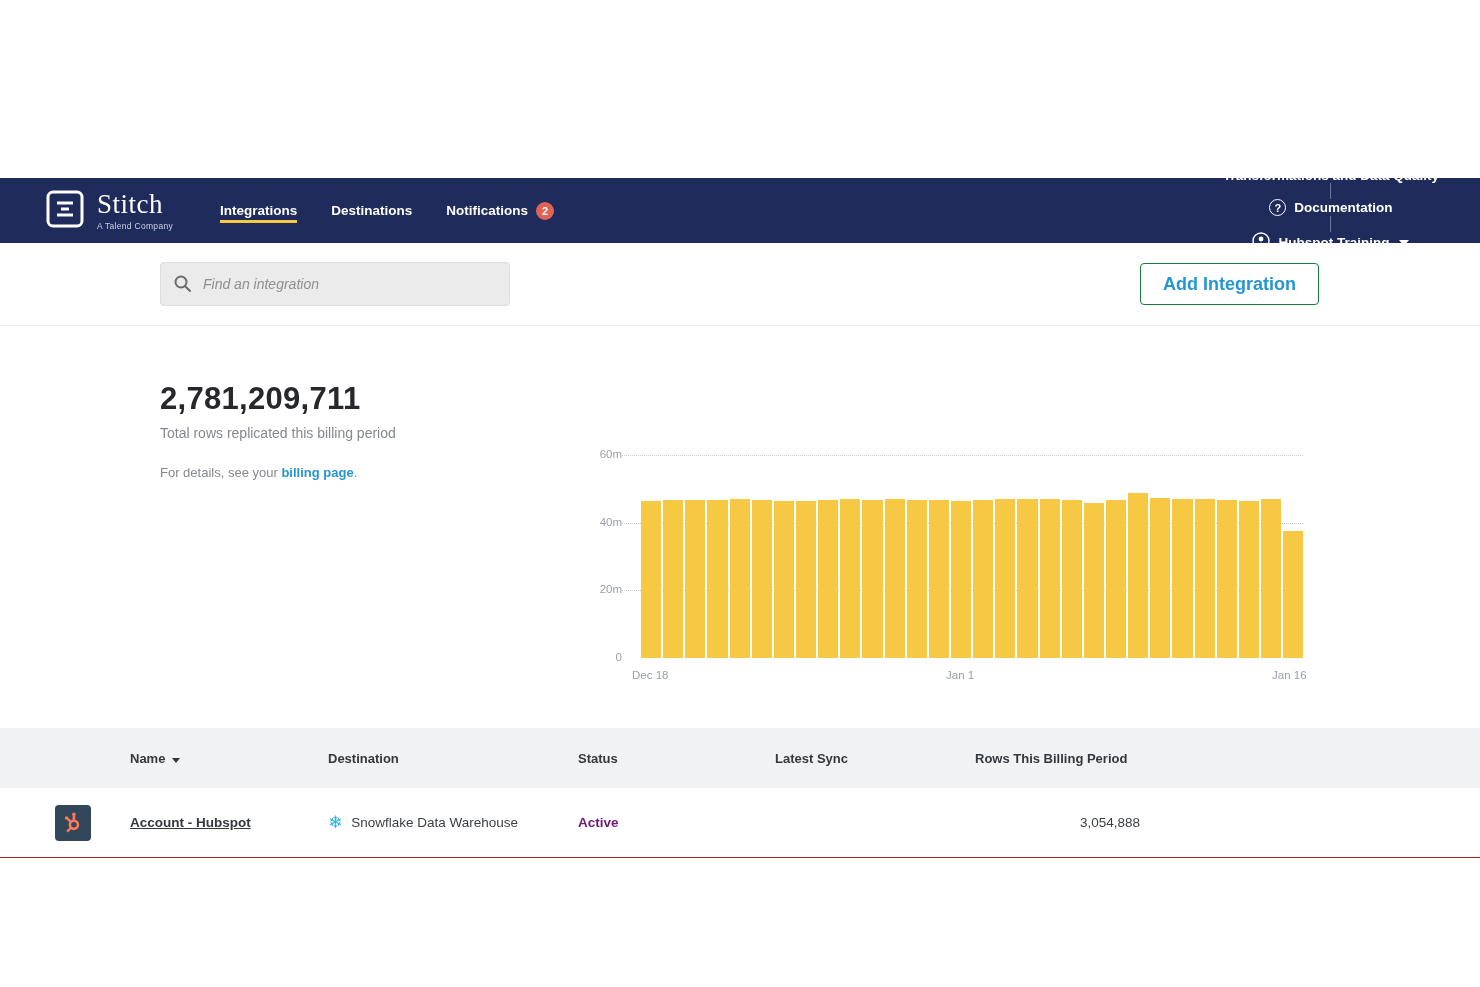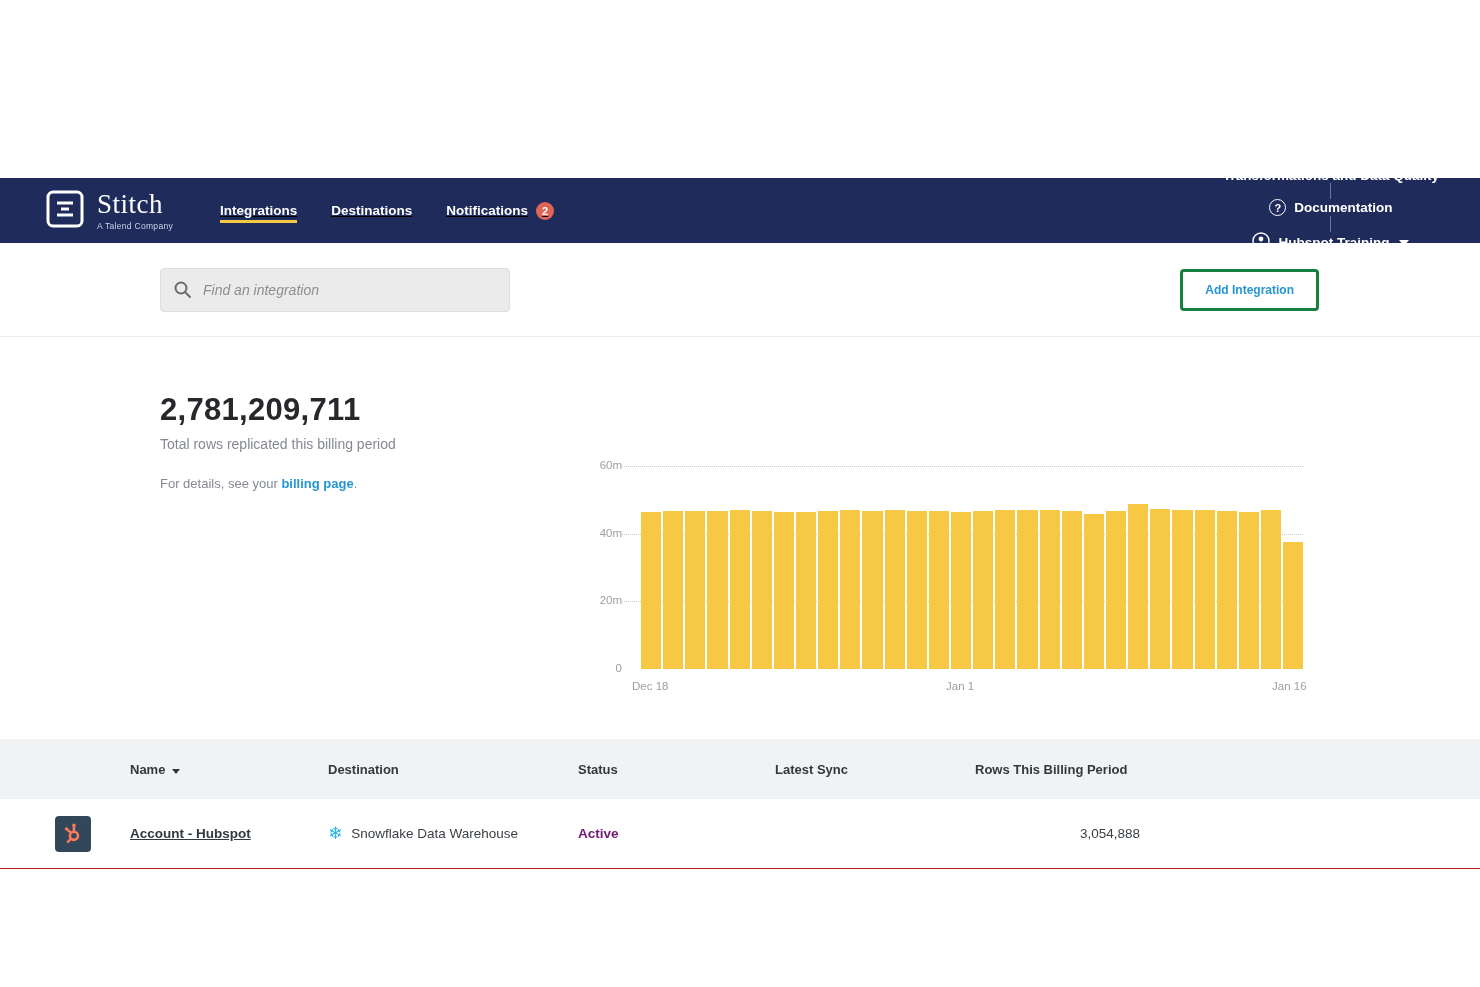--- a/index.html
+++ b/index.html
@@ -7,38 +7,38 @@
   body { font-family:"Liberation Sans","DejaVu Sans",sans-serif; }
   .page { width:1480px; height:987px; position:relative; background:#fff; overflow:hidden; margin:0 auto; }
   .top-space { height:178px; background:#fff; }
 
   
   .navbar { height:65px; background:#1F2B5B; display:flex; align-items:center; padding:0 26px 0 14px; }
   .brand { display:flex; align-items:center; gap:13px; cursor:pointer;padding-left:32px; }
   .brand-text { display:flex; flex-direction:column; color:#fff; line-height:1; }
   .brand-name { font-family:"Liberation Serif","DejaVu Serif",serif; font-size:27px; letter-spacing:0.5px; }
   .brand-tagline { font-size:8.5px; color:#cdd3e4; margin-top:4px; letter-spacing:0.3px; }
-  .nav-items { display:flex; align-items:stretch; height:50px; margin-left:30px;text-decoration:underline; }
+  .nav-items { display:flex; align-items:stretch; height:50px; margin-left:30px; }
   .nav-item { position:relative; display:flex; align-items:center; padding:0 17px; color:#fff; font-size:13.5px; font-weight:600; cursor:pointer; text-decoration:none; }
   .nav-item.active { font-weight:700; }
   .nav-item.active::after { content:""; position:absolute; left:17px; right:17px; bottom:13px; height:3px; background:#F7C843; }
   .badge { margin-left:8px; background:#DF6456; color:#fff; width:18px; height:18px; border-radius:50%; display:inline-flex; align-items:center; justify-content:center; font-size:11px; font-weight:700; }
   .nav-right { margin-left:auto; display:flex; align-items:center; color:#fff;flex-direction:column; }
   .nav-link { color:#fff; font-size:13.5px; font-weight:700; text-decoration:none; display:flex; align-items:center; gap:8px; padding:0 15px; cursor:pointer; }
   .sep { width:1px; height:16px; background:rgba(255,255,255,0.35); }
   .qicon { width:17px; height:17px; border:1.5px solid #fff; border-radius:50%; display:inline-flex; align-items:center; justify-content:center; font-size:11px; font-weight:700; }
   .chev { display:inline-flex; margin-left:2px; }
 
   
-  .toolbar { height:94px; display:flex; align-items:center; justify-content:space-between; background:#fff; border-bottom:1px solid #ececec; padding:0 161px 0 160px; }
+  .toolbar { height:83px; display:flex; align-items:center; justify-content:space-between; background:#fff; border-bottom:1px solid #ececec; padding:0 161px 0 160px; }
   .search-box { position:relative; width:350px; }
   .search-box input { width:100%; height:44px; background:#EBEBEC; border:1px solid #DEDEDE; border-radius:4px; padding:0 14px 0 42px; font-size:14px; color:#444; font-family:inherit; outline:none; }
   .search-box input::placeholder { font-style:italic; color:#8E8E8E; }
   .search-icon { position:absolute; left:13px; top:12px; }
-  .add-btn { height:42px; padding:0 22px; background:#fff; border:3px solid #15803d; color:#2696D3; border-radius:4px; font-size:12px; font-weight:700; font-family:inherit; cursor:pointer; }
+  .add-btn { height:42px; padding:0 22px; background:#fff; border:1px solid #15803d; color:#2696D3; border-radius:4px; font-size:18px; font-weight:700; font-family:inherit; cursor:pointer; }
 
   
   .main { position:relative; height:402px; background:#fff; }
   .total { position:absolute; left:160px; top:55px; font-size:31px; font-weight:700; color:#26282b; letter-spacing:0.3px; }
   .subtitle { position:absolute; left:160px; top:99px; font-size:14px; color:#85898f; }
   .details { position:absolute; left:160px; top:139px; font-size:13px; color:#85898f; }
   .details a { color:#2696D3; font-weight:700; text-decoration:none; cursor:pointer; }
 
   
   .chart { position:absolute; left:560px; top:113px; width:748px; height:250px; }

